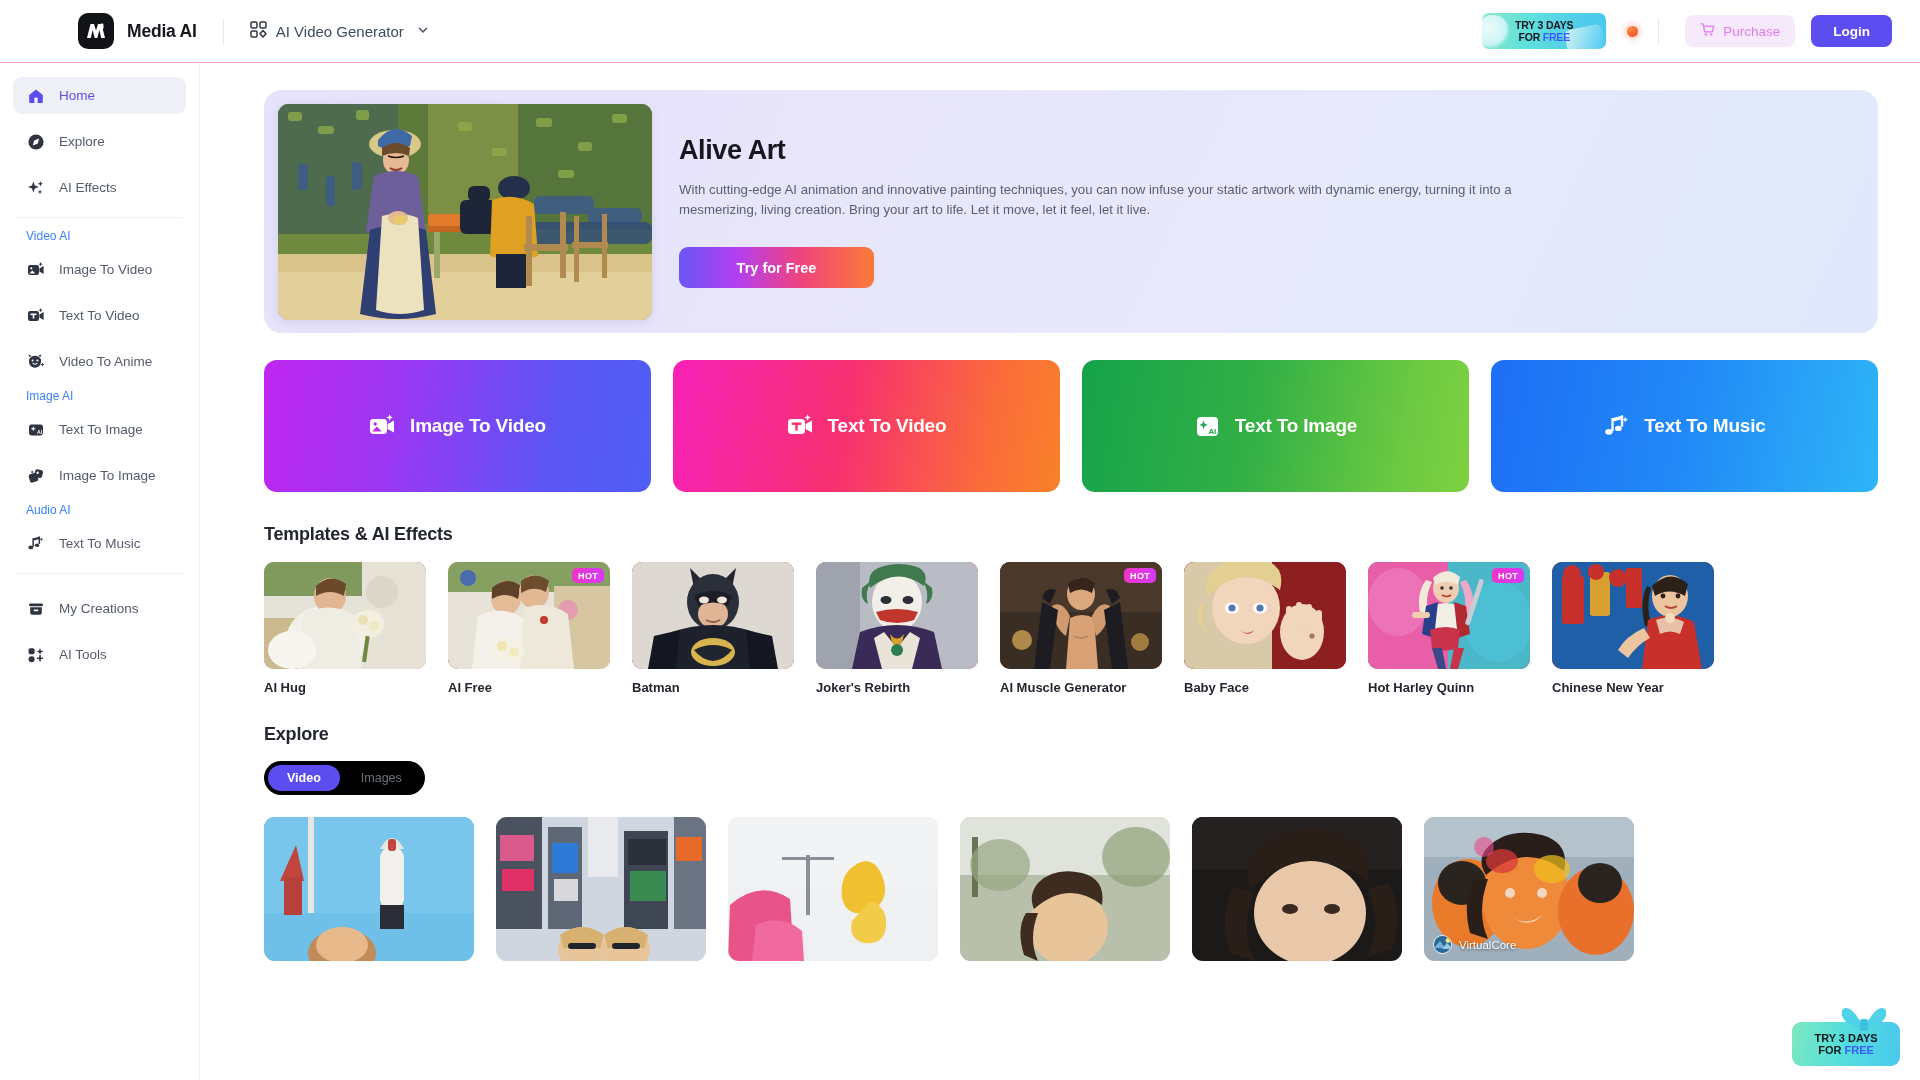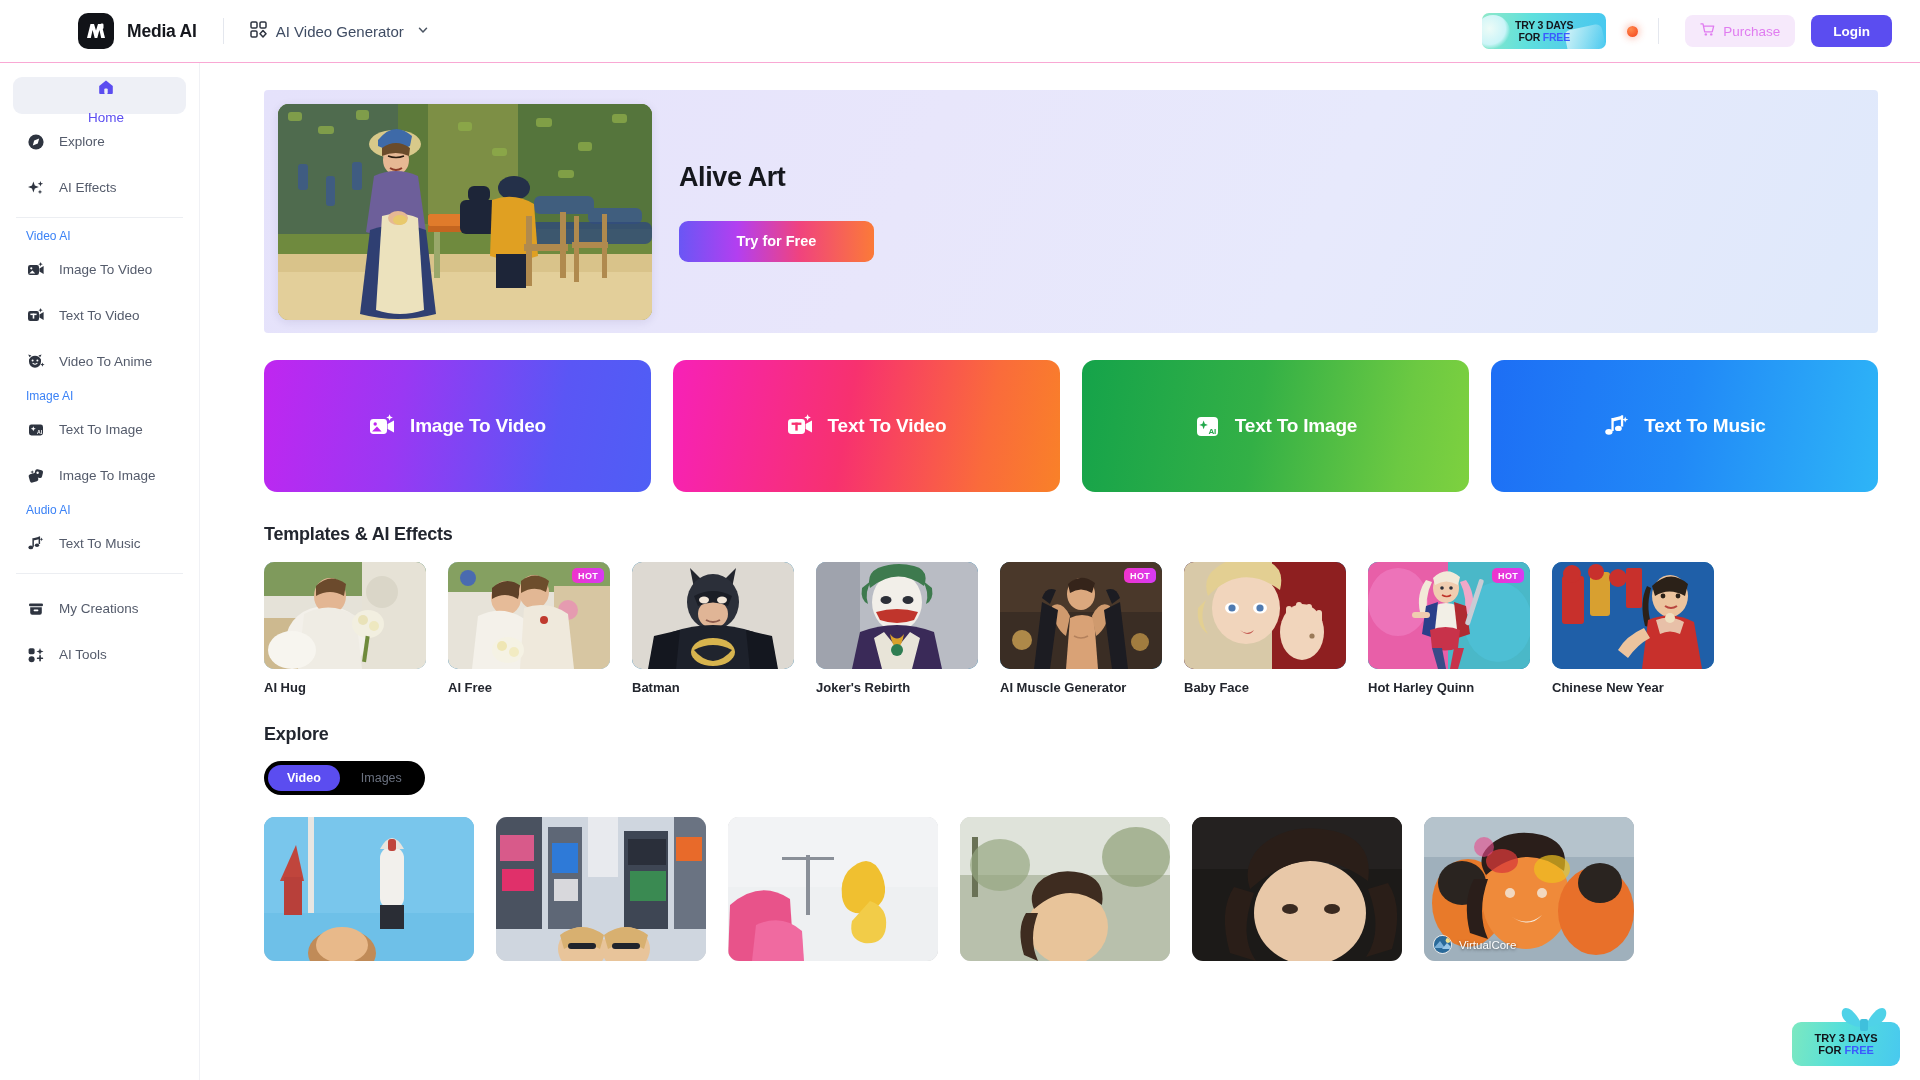--- a/index.html
+++ b/index.html
@@ -85,38 +85,38 @@
     border-right: 1px solid #f0f1f5;
     padding-top: 14px;
   }
   .nav-item {
     height: 37px; margin: 0 13px 9px 13px;
     border-radius: 9px;
     display: flex; align-items: center; gap: 14px;
     padding-left: 13px; cursor: pointer;
   }
   .nav-item .nav-lbl { font-size: 13.5px; color: #545b6b; }
-  .nav-item.active { background: #eef0f6; flex-direction: column; }
+  .nav-item.active { background: #eef0f6; }
   .nav-item.active .nav-lbl { color: #5b4df0; font-weight: 500; }
   .nav-icon { width: 19px; height: 19px; display: flex; align-items: center; justify-content: center; flex: none; }
   .nav-sep { height: 1px; background: #eceef2; margin: 11px 16px 11px 16px; }
   .nav-group { font-size: 12px; color: #3b82f6; padding: 0 0 8px 26px; }
   .nav-spacer { height: 5px; }
 
   
   .main {
     position: absolute; top: 63px; left: 200px;
     width: 1720px; height: 1017px;
     background: #ffffff; overflow: hidden;
   }
 
   
   .hero {
     margin: 27px 42px 0 64px;
-    height: 243px; border-radius: 4px;
+    height: 243px; border-radius: 18px;
     background: linear-gradient(115deg, #e5e2fb 0%, #e8e6fb 40%, #e7e9fc 65%, #dfe9fb 100%);
     display: flex; align-items: center; position: relative; overflow: hidden;
   }
   .hero-art {
     width: 374px; height: 216px; margin-left: 14px;
     border-radius: 11px; overflow: hidden; flex: none;
     box-shadow: 0 2px 10px rgba(40,30,90,.10);
   }
   .hero-text { margin-left: 27px; padding-right: 40px; flex: 1; }
   .hero-title { font-size: 27px; font-weight: bold; color: #15171d; letter-spacing: -0.4px; }
@@ -143,21 +143,21 @@
   .ac-icon { width: 27px; height: 27px; display: flex; align-items: center; justify-content: center; }
 
   
   .sec-title { margin: 32px 0 0 64px; font-size: 18px; font-weight: bold; color: #22262f; letter-spacing: -0.2px; }
 
   
   .tpl-row { display: flex; gap: 22px; margin: 17px 0 0 64px; }
   .tpl-card { width: 162px; flex: none; cursor: pointer; position: relative; }
   .tpl-thumb {
     width: 162px; height: 107px; border-radius: 10px; overflow: hidden; position: relative;
-    background: #0369a1;
+    background: #b91c1c;
   }
   .tpl-thumb svg { display: block; }
   .hot-badge {
     position: absolute; top: 6px; right: 6px;
     background: linear-gradient(100deg, #f033c9, #d63bf5);
     color: #fff; font-size: 9px; font-weight: bold;
     padding: 2.5px 6px; border-radius: 5px; letter-spacing: .3px;
   }
   .tpl-label { margin-top: 11px; font-size: 13px; font-weight: bold; color: #23262e; white-space: nowrap; }
 
@@ -475,20 +475,21 @@
         <path d="M112 64 q6 4 12 0" stroke="#8a3b2a" stroke-width="1.8" fill="none"></path>
         <path d="M96 72 q22 -10 44 0 l8 56 q-30 10 -60 0 Z" fill="#6d5f9a"></path>
         <path d="M92 126 q28 -10 56 0 l10 84 q-38 10 -76 0 Z" fill="#2f3f72"></path>
         <path d="M104 112 q18 -6 36 2 l6 92 q-24 8 -48 0 Z" fill="#ece2bd"></path>
         <ellipse cx="120" cy="114" rx="10" ry="7" fill="#e6b894"></ellipse>
         <ellipse cx="122" cy="116" rx="7" ry="5" fill="#e8c96b"></ellipse>
       </svg>
     </div>
     <div class="hero-text">
       <div class="hero-title">Alive Art</div>
+      <div class="hero-desc">With cutting-edge AI animation and innovative painting techniques, you can now infuse your static artwork with dynamic energy, turning it into a mesmerizing, living creation. Bring your art to life. Let it move, let it feel, let it live.</div>
       <button class="hero-cta">Try for Free</button>
     </div>
   </div>
 
   
   <div class="action-row">
 
     <div class="action-card" style="background:linear-gradient(100deg,#c026f0 0%,#9a38f3 35%,#5a56f5 75%,#4f5ef5 100%)">
       <span class="ac-icon">
         <svg width="27" height="27" viewBox="0 0 27 27">

